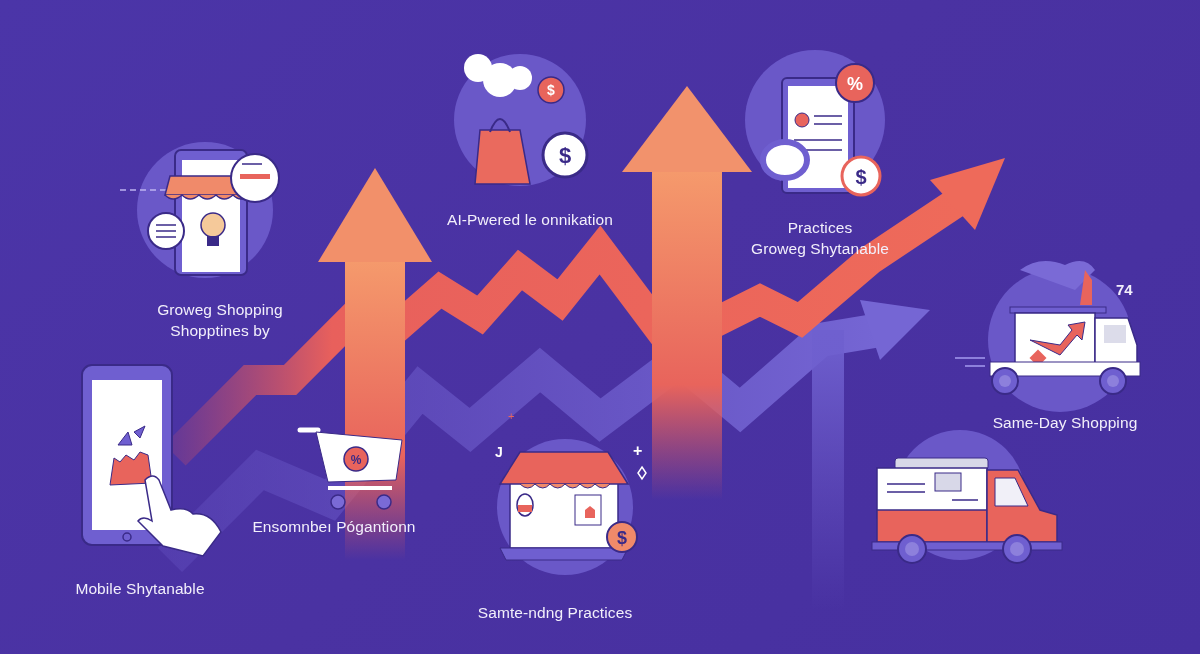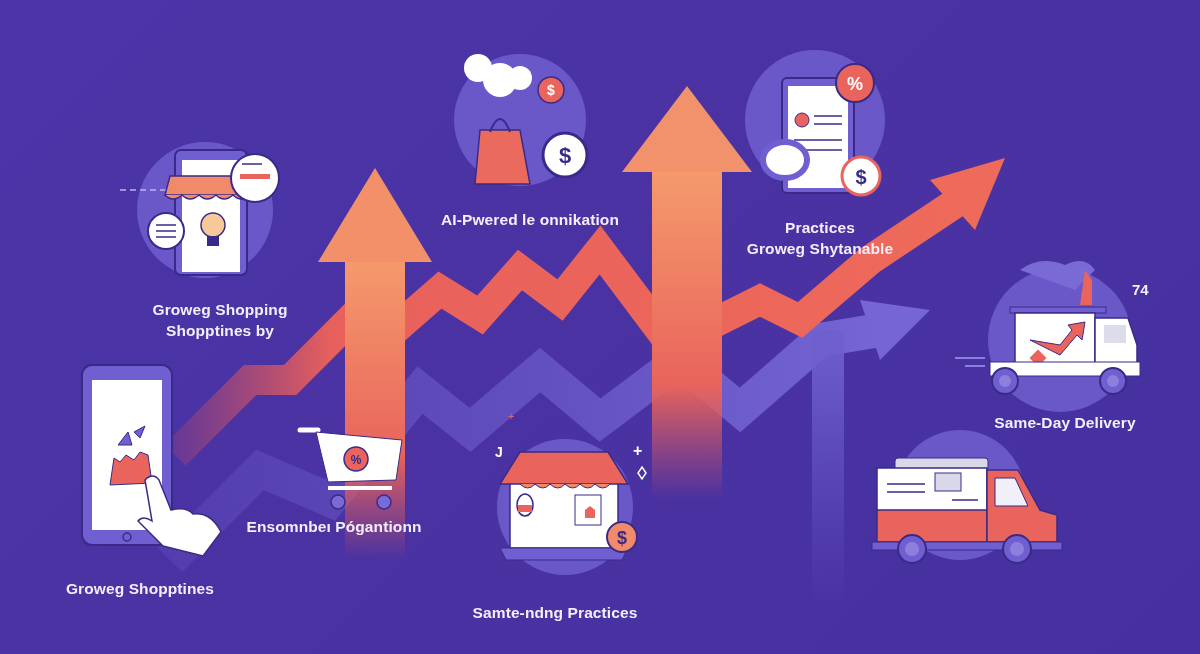--- a/index.html
+++ b/index.html
@@ -1,20 +1,20 @@
 <!DOCTYPE html>
 <html><head>
 <meta charset="utf-8">
 <style>
   html, body { margin:0; padding:0; }
   body { width:1200px; height:654px; overflow:hidden; background:#4a33a3; font-family:"Liberation Sans", "DejaVu Sans", sans-serif; }
   .stage { position:relative; width:1200px; height:654px; background:linear-gradient(135deg,#4b35a8 0%,#4a32a2 50%,#4630a0 100%); overflow:hidden; }
   svg.art { position:absolute; left:0; top:0; }
-  .label { position:absolute; color:#f2effb; font-weight:bold; font-size:15.5px; text-align:center; line-height:21px; letter-spacing:0.1px; white-space:nowrap; }
-  .num { position:absolute; color:#f2effb; font-weight:bold; font-size:15px;margin-left:16px; }
+  .label { position:absolute; color:#f2effb; font-weight:normal; font-size:15.5px; text-align:center; line-height:21px; letter-spacing:0.1px; white-space:nowrap; }
+  .num { position:absolute; color:#f2effb; font-weight:bold; font-size:15px; }
 </style>
 </head>
 <body>
 
 <div class="stage">
 
   <svg class="art" width="1200" height="654" viewBox="0 0 1200 654">
     <defs>
       <linearGradient id="upArrow" x1="0" y1="1" x2="0" y2="0">
         <stop offset="0" stop-color="#e0585c" stop-opacity="0"></stop>
@@ -186,21 +186,21 @@
 
   <div class="label" style="left:420px; top:209px; width:220px;">AI-Pwered le onnikation</div>
 
   <div class="label" style="left:720px; top:217px; width:200px;">
     <div>Practices</div>
     <div>Groweg Shytanable</div>
   </div>
 
   <div class="num" style="left:1116px; top:281px;">74</div>
 
-  <div class="label" style="left:975px; top:412px; width:180px;">Same-Day Delivery</div>
-
-  <div class="label" style="left:50px; top:578px; width:180px;">Groweg Shopptines</div>
+  <div class="label" style="left:975px; top:412px; width:180px;">Same-Day Shopping</div>
+
+  <div class="label" style="left:50px; top:578px; width:180px;">Mobile Shytanable</div>
 
   <div class="label" style="left:234px; top:516px; width:200px;">Ensomnbeı Pógantionn</div>
 
   <div class="label" style="left:445px; top:602px; width:220px;">Samte-ndng Practices</div>
 
 </div>
 
 </body></html>

